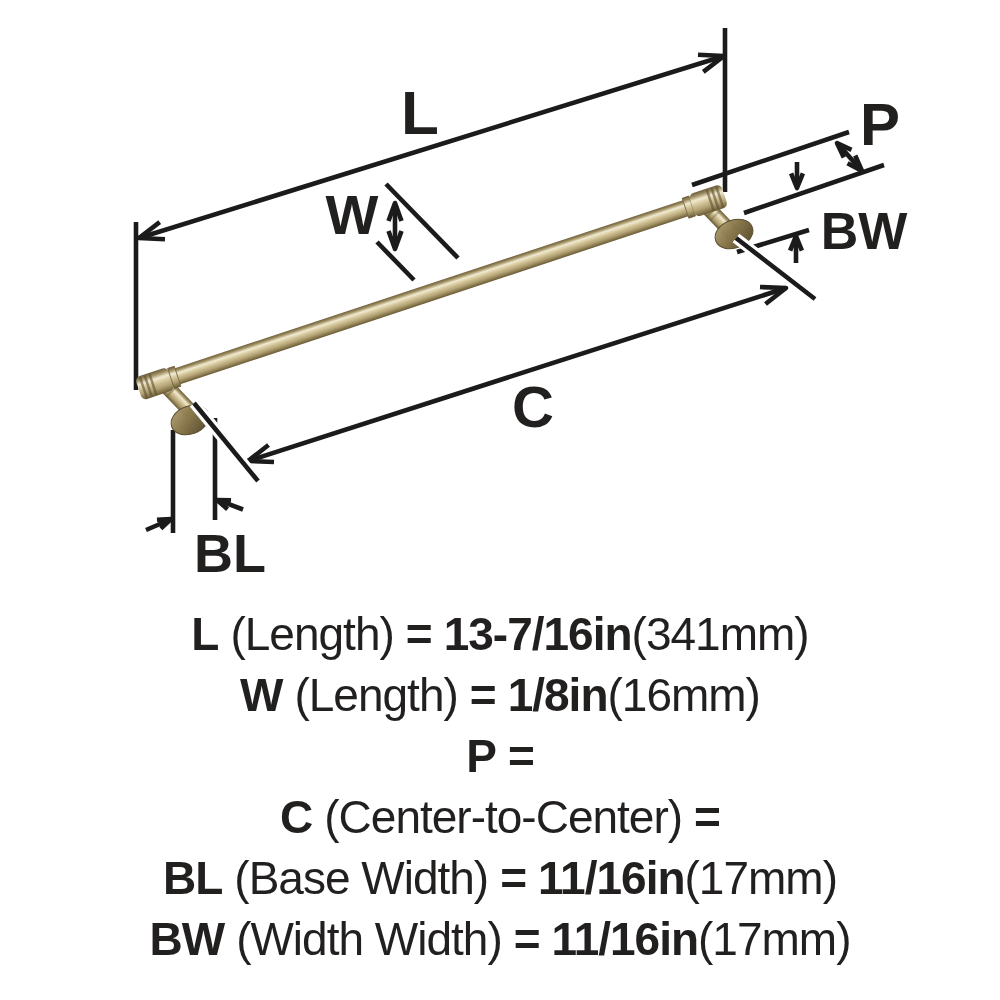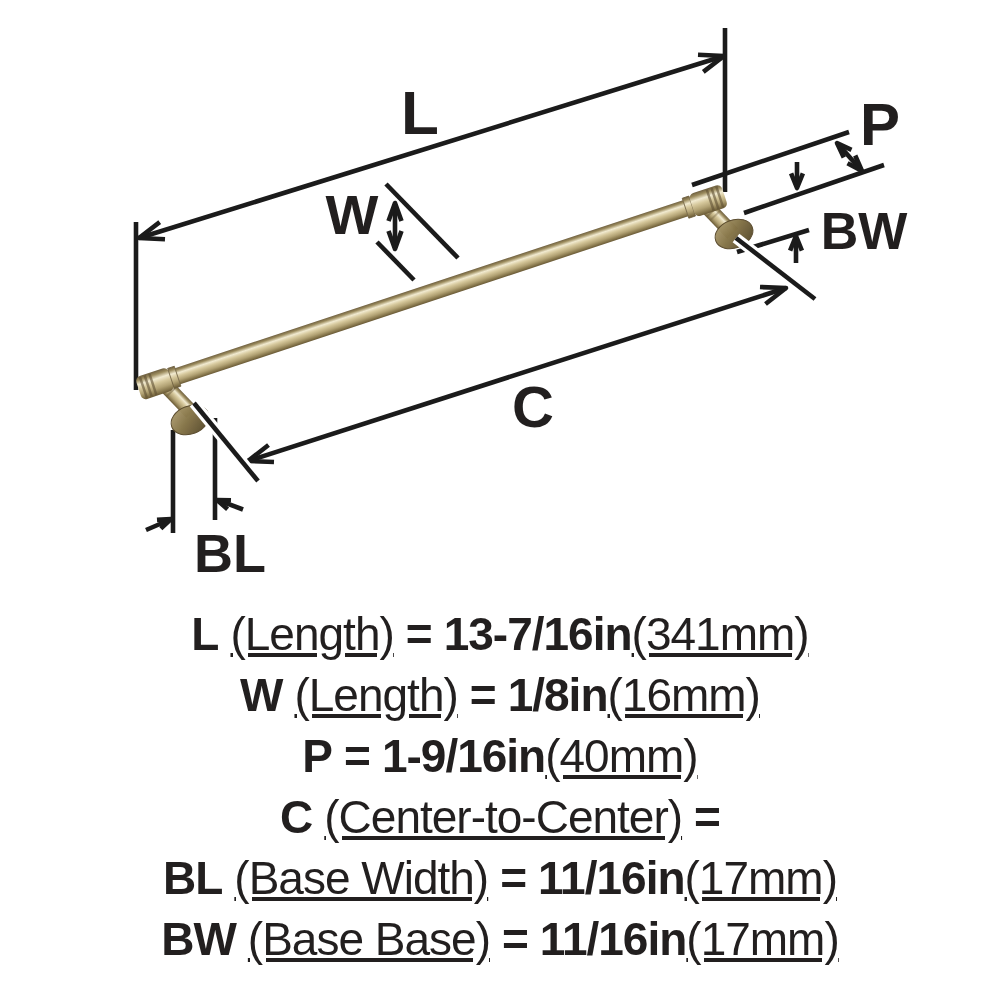--- a/index.html
+++ b/index.html
@@ -19,21 +19,21 @@
   }
   .specs{
     position:absolute;left:0;top:604px;width:1000px;
   }
   .spec-row{
     display:flex;justify-content:center;align-items:baseline;
     gap:0 12px;height:61px;line-height:61px;
     font-size:46px;letter-spacing:-1px;white-space:nowrap;
   }
   .spec-row .b{font-weight:bold;}
-  .spec-row .r{font-weight:normal;text-decoration:underline;}
+  .spec-row .r{font-weight:normal;}
   .pair{white-space:nowrap;text-align:right;}
 </style>
 </head>
 <body>
 
 <div class="stage">
 
   <svg class="diagram" width="1000" height="600" viewBox="0 0 1000 600">
     <defs>
       <linearGradient id="barGrad" x1="0" y1="0" x2="0" y2="1">
@@ -161,33 +161,32 @@
     </div>
     <div class="spec-row">
       <span class="b">W</span>
       <span class="r">(Length)</span>
       <span class="b">=</span>
       <span class="pair"><span class="b">1/8in</span><span class="r">(16mm)</span></span>
     </div>
     <div class="spec-row">
       <span class="b">P</span>
       <span class="b">=</span>
-      <span class="pair"><span class="b">1-9/16in</span><span class="r">(40mm)</span></span>
     </div>
     <div class="spec-row">
       <span class="b">C</span>
       <span class="r">(Center-to-Center)</span>
       <span class="b">=</span>
     </div>
     <div class="spec-row">
       <span class="b">BL</span>
       <span class="r">(Base Width)</span>
       <span class="b">=</span>
       <span class="pair"><span class="b">11/16in</span><span class="r">(17mm)</span></span>
     </div>
     <div class="spec-row">
       <span class="b">BW</span>
-      <span class="r">(Base Base)</span>
+      <span class="r">(Width Width)</span>
       <span class="b">=</span>
       <span class="pair"><span class="b">11/16in</span><span class="r">(17mm)</span></span>
     </div>
   </div>
 </div>
 
 </body></html>

